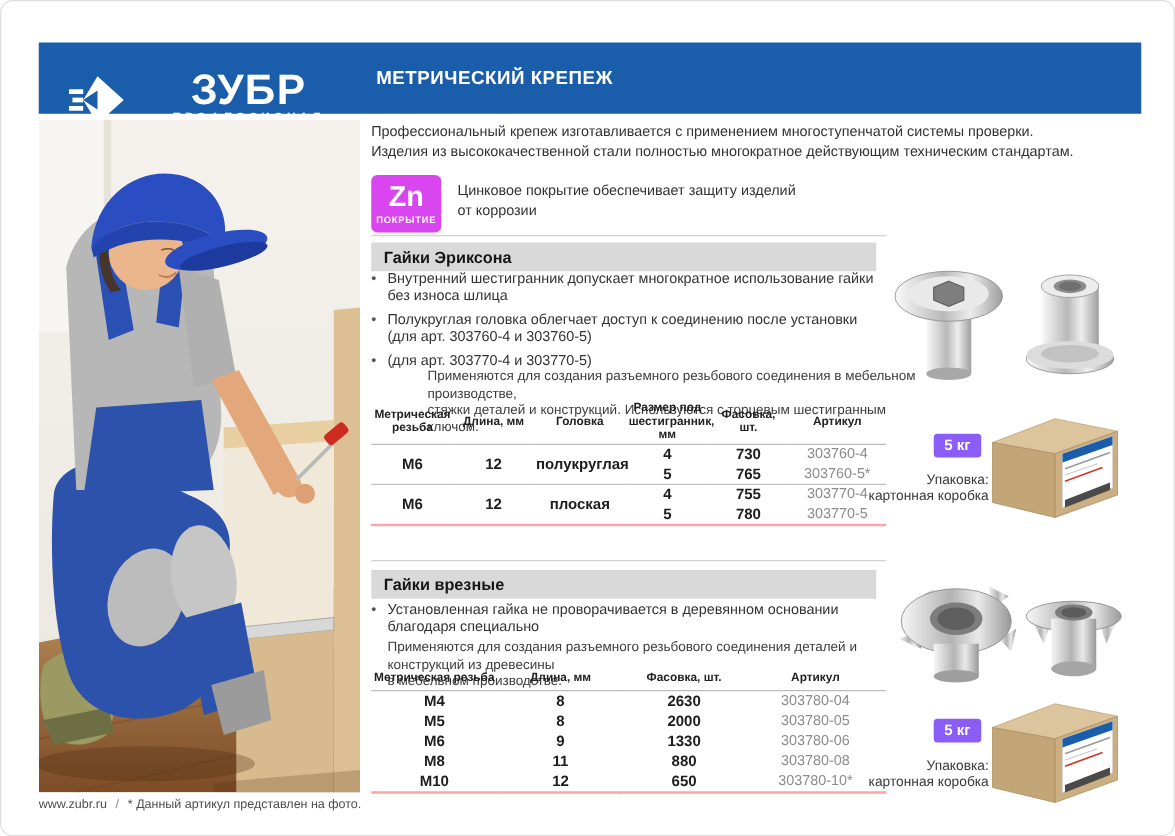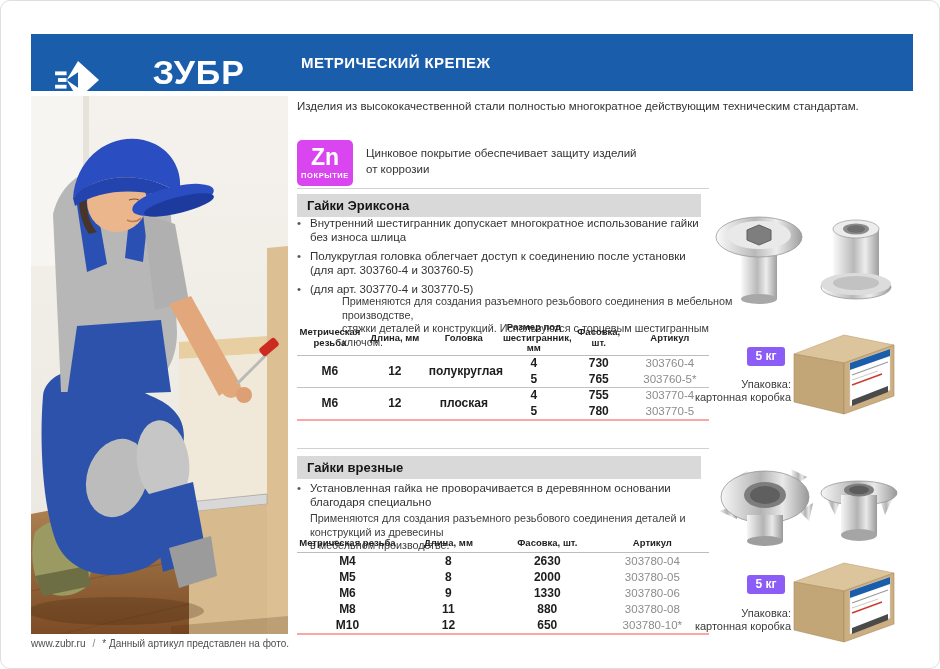--- a/index.html
+++ b/index.html
@@ -142,20 +142,21 @@
       <path d="M42,102 C46,54 90,32 124,48 C146,59 152,82 148,98 C122,78 70,72 42,102 Z" fill="#2a4ec2"></path>
       <path d="M42,102 C70,72 122,78 148,98 L150,108 C120,92 74,90 44,110 Z" fill="#2343ae"></path>
       <ellipse cx="142" cy="104" rx="42" ry="13" transform="rotate(-14 142 104)" fill="#2a4ec2"></ellipse>
       <ellipse cx="148" cy="109" rx="36" ry="8" transform="rotate(-14 148 109)" fill="#1d3a9e"></ellipse>
     </svg>
   </div>
 
   <div class="content">
 
     <div class="intro">
+      <div>Профессиональный крепеж изготавливается с применением многоступенчатой системы проверки.</div>
       <div>Изделия из высококачественной стали полностью многократное действующим техническим стандартам.</div>
     </div>
 
     <div class="zn-row">
       <div class="zn-badge">
         <div class="zn-sym">Zn</div>
         <div class="zn-lbl">ПОКРЫТИЕ</div>
       </div>
       <div class="zn-desc">
         <div>Цинковое покрытие обеспечивает защиту изделий</div>

